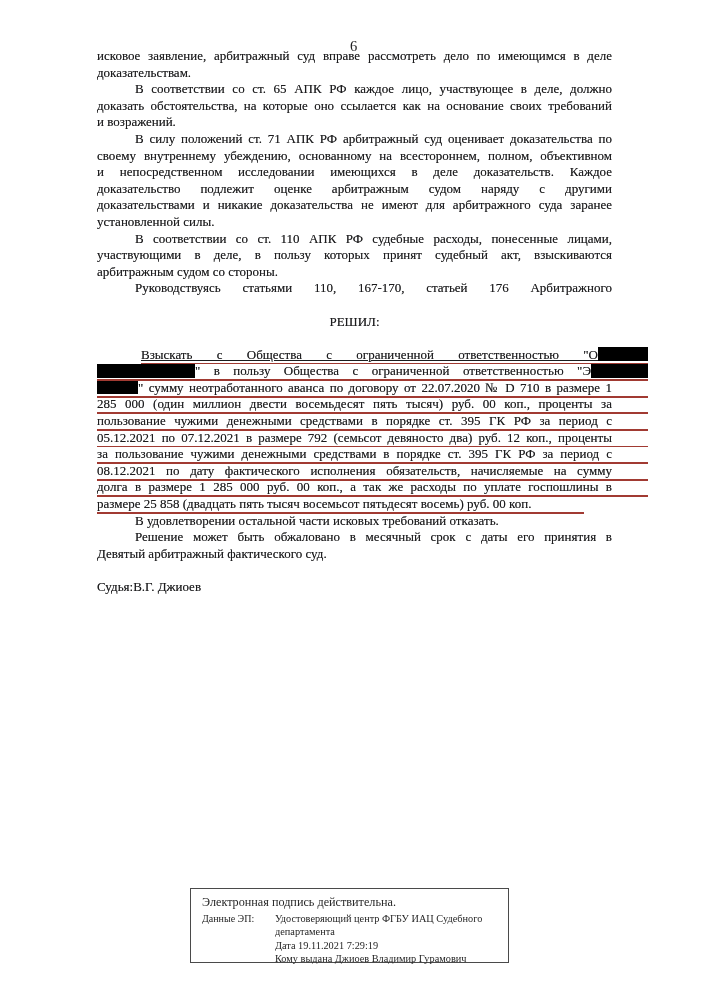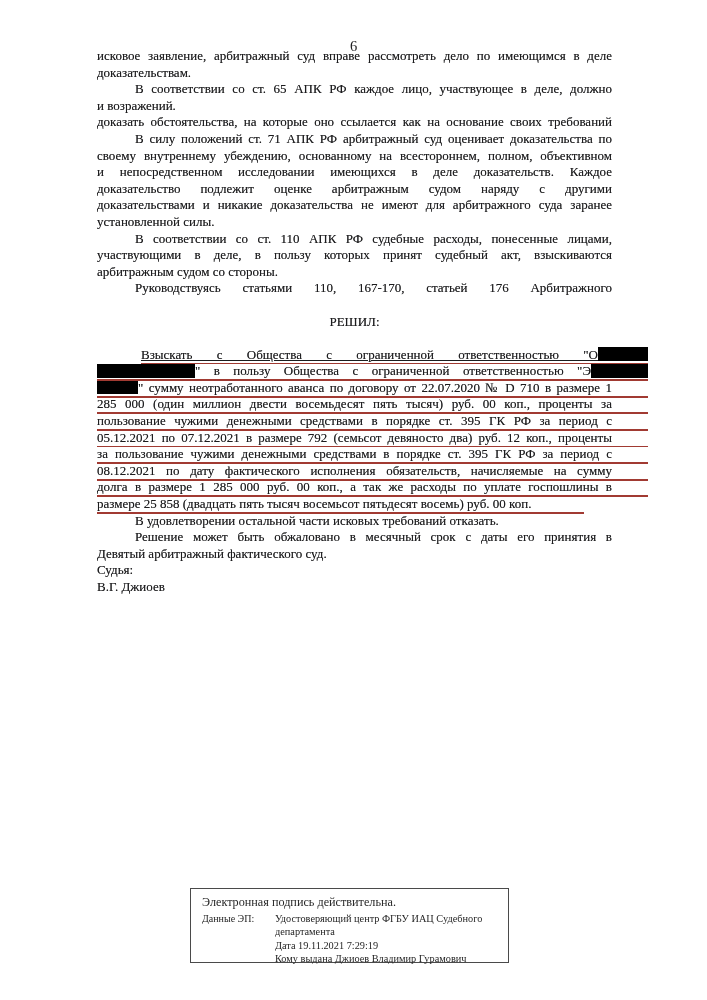--- a/index.html
+++ b/index.html
@@ -41,22 +41,22 @@
     bottom:-1.2px;left:0;right:-36px;z-index:2;
   }
   .overhang.redline::after{right:0;}
   .ul-op1::after{left:44px;}
   .ul-short::after{right:28px;}
   .redact{
     display:inline-block;background:#000;height:14px;
     vertical-align:-2.5px;position:relative;z-index:1;
   }
   .judge-row{
-    display:flex;justify-content:flex-end;
-    height:16.6px;line-height:16.6px;flex-direction:column;
+    display:flex;justify-content:flex-start;
+    height:16.6px;line-height:16.6px;
   }
   .sig-box{
     position:absolute;left:190px;top:888px;width:319px;height:75px;
     border:1px solid #4a4a4a;box-sizing:border-box;
     padding:6px 8px 6px 11px;
     font-family:"Liberation Serif","DejaVu Serif",serif;
     color:#262626;
   }
   .sig-title{font-size:12.2px;line-height:15px;}
   .sig-row{display:flex;margin-top:2px;}
@@ -69,22 +69,22 @@
 <div class="page">
 
   <div class="page-number">6</div>
 
   <div class="content">
 
     <div class="line">исковое заявление, арбитражный суд вправе рассмотреть дело по имеющимся в деле</div>
     <div class="line last">доказательствам.</div>
 
     <div class="line indent">В соответствии со ст. 65 АПК РФ каждое лицо, участвующее в деле, должно</div>
+    <div class="line">доказать обстоятельства, на которые оно ссылается как на основание своих требований</div>
     <div class="line last">и возражений.</div>
-    <div class="line">доказать обстоятельства, на которые оно ссылается как на основание своих требований</div>
 
     <div class="line indent">В силу положений ст. 71 АПК РФ арбитражный суд оценивает доказательства по</div>
     <div class="line">своему внутреннему убеждению, основанному на всестороннем, полном, объективном</div>
     <div class="line">и непосредственном исследовании имеющихся в деле доказательств. Каждое</div>
     <div class="line">доказательство подлежит оценке арбитражным судом наряду с другими</div>
     <div class="line">доказательствами и никакие доказательства не имеют для арбитражного суда заранее</div>
     <div class="line last">установленной силы.</div>
 
     <div class="line indent">В соответствии со ст. 110 АПК РФ судебные расходы, понесенные лицами,</div>
     <div class="line">участвующими в деле, в пользу которых принят судебный акт, взыскиваются</div>

